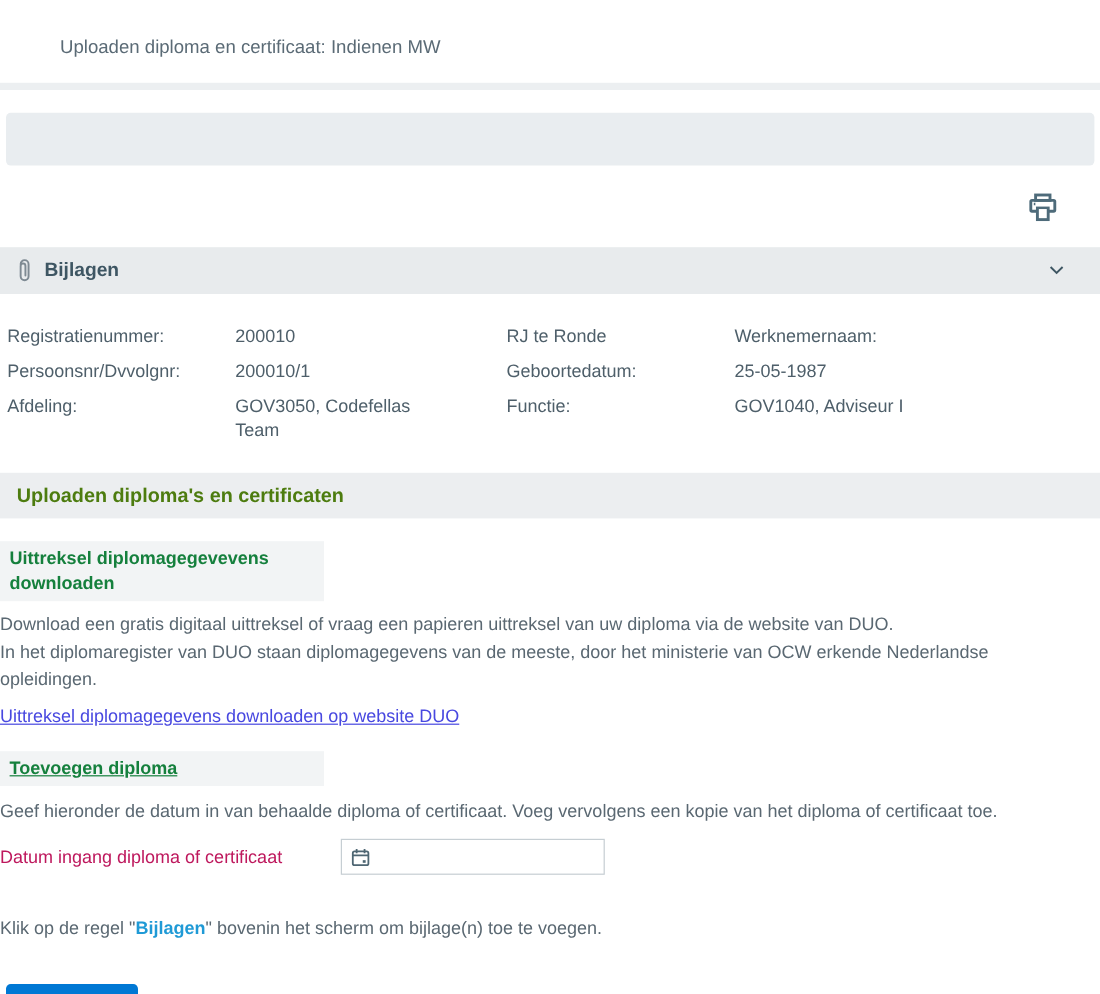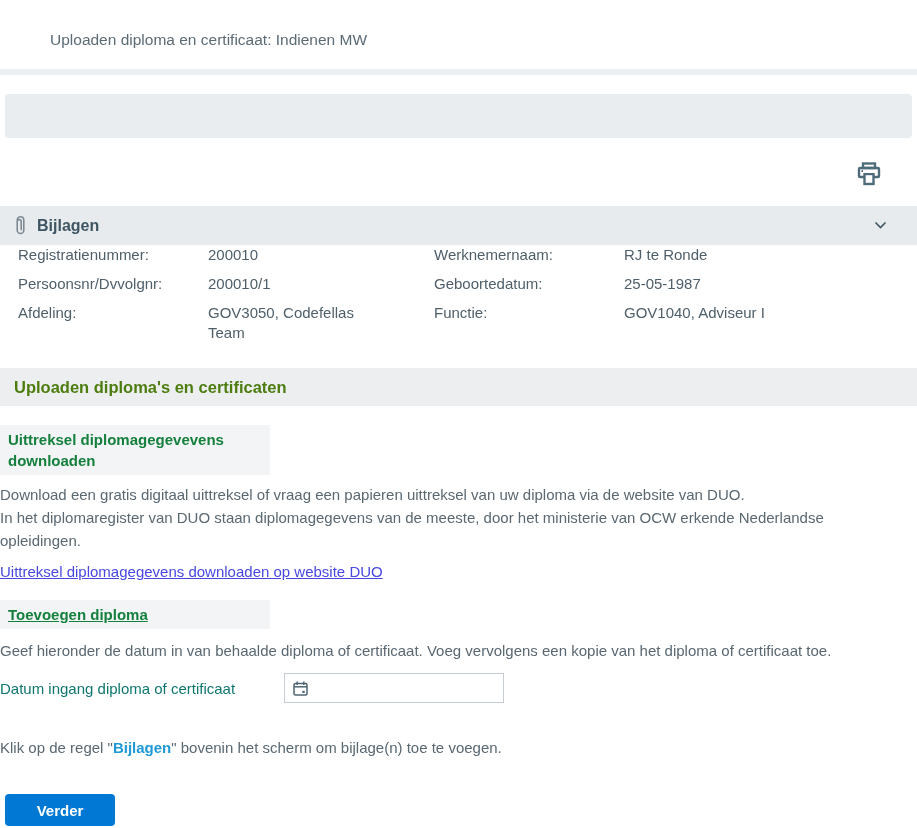--- a/index.html
+++ b/index.html
@@ -11,35 +11,35 @@
   .gray-panel { margin:19px 5px 0 5px; height:44px; background:#e9edf0; border-radius:4px; }
 
   .print-row { height:28px; margin-top:23px; padding-right:33px; display:flex; justify-content:flex-end; }
   .print-btn { width:30px; height:28px; cursor:pointer; display:flex; align-items:center; justify-content:center; }
 
   .collapse-bar { margin-top:17px; height:39px; background:#e8ebed; display:flex; align-items:center; padding:0 16px 0 14px; cursor:pointer; }
   .collapse-bar .clip { margin-right:10px; display:flex; align-items:center; }
   .collapse-title { font-weight:bold; font-size:16px; color:#3e5663; flex:1; }
   .chevron { display:flex; align-items:center; margin-right:14px; }
 
-  .details { padding-left:18px; display:grid; grid-template-columns:190px 226px 190px auto; row-gap:9px; line-height:20px; color:#4e5f6a; }
+  .details { margin-top:26px; padding-left:6px; display:grid; grid-template-columns:190px 226px 190px auto; row-gap:9px; line-height:20px; color:#4e5f6a; }
   .details .val-narrow { max-width:160px; }
 
   .section-header { margin-top:25px; height:38px; background:#eceef0; display:flex; align-items:center; padding-left:14px; font-weight:bold; font-size:16.5px; color:#4d7c0f; }
 
   .subsection { margin-top:19px; width:270px; background:#f2f4f5; padding:4px 10px 4px 8px; font-weight:bold; font-size:15px; color:#15803d; line-height:21px; }
   .subsection.single { margin-top:20px;text-decoration:underline; }
 
   .para { margin-top:8px; line-height:23px; max-width:905px; }
   .para2 { margin-top:10px; line-height:23px; }
 
   .duo-link { display:inline-block; margin-top:11px; color:#4848e0; text-decoration:underline; cursor:pointer; }
 
   .date-row { margin-top:11px; display:flex; align-items:center; }
-  .date-label { width:284px; color:#0f766e; }
+  .date-label { width:284px; color:#be185d; }
   .date-input-wrap { width:220px; height:30px; border:1px solid #c6ced3; background:#ffffff; display:flex; align-items:center; padding-left:7px; }
   .date-input-wrap input { border:none; outline:none; flex:1; height:100%; font-family:"Liberation Sans", sans-serif; font-size:15px; color:#4e5f6a; background:transparent; margin-left:6px; }
   .cal-icon { display:flex; align-items:center; cursor:pointer; }
 
   .note { margin-top:36px; color:#5a6872; }
   .note b { color:#1f9ad6; }
 
   .btn-row { margin-top:38px; padding-left:5px; }
   .primary-btn { display:inline-block; min-width:110px; height:32px; background:#0078d4; color:#ffffff; font-weight:bold; font-size:15px; font-family:"Liberation Sans", sans-serif; border:none; border-radius:4px; padding:0 24px; cursor:pointer; }
 </style>
@@ -78,22 +78,22 @@
   <span class="chevron">
     <svg width="13" height="9" viewBox="0 0 13 9" fill="none" stroke="#3e5663" stroke-width="1.6">
       <path d="M1.5 1.5 L6.5 6.5 L11.5 1.5"></path>
     </svg>
   </span>
 </div>
 
 <div class="details">
   <span>Registratienummer:</span>
   <span>200010</span>
+  <span>RJ te Ronde</span>
   <span>Werknemernaam:</span>
-  <span>RJ te Ronde</span>
 
   <span>Persoonsnr/Dvvolgnr:</span>
   <span>200010/1</span>
   <span>Geboortedatum:</span>
   <span>25-05-1987</span>
 
   <span>Afdeling:</span>
   <span class="val-narrow">GOV3050, Codefellas Team</span>
   <span>Functie:</span>
   <span>GOV1040, Adviseur I</span>

